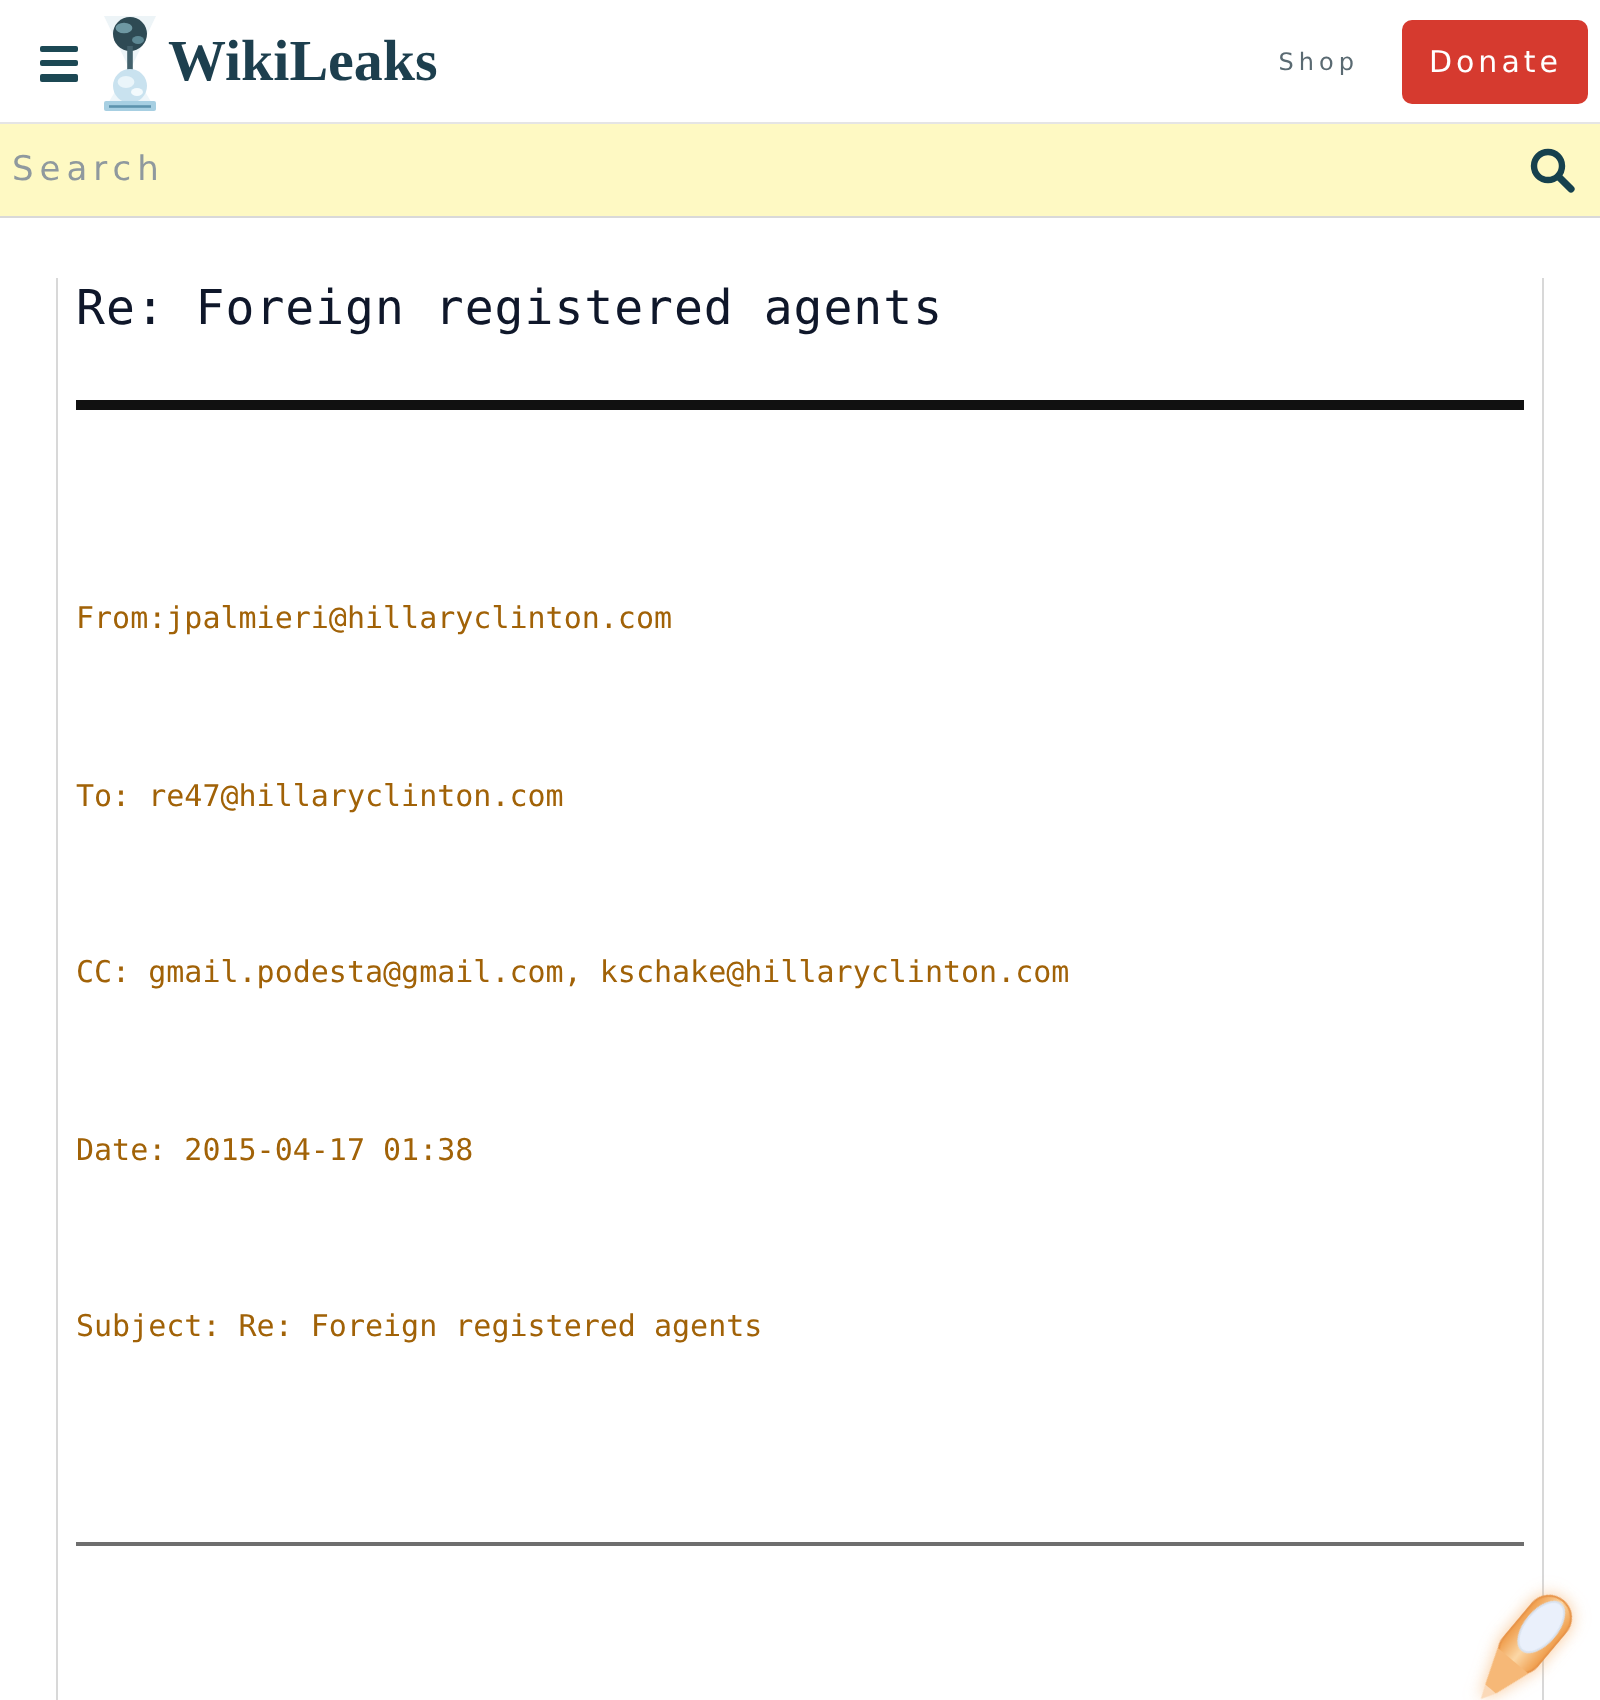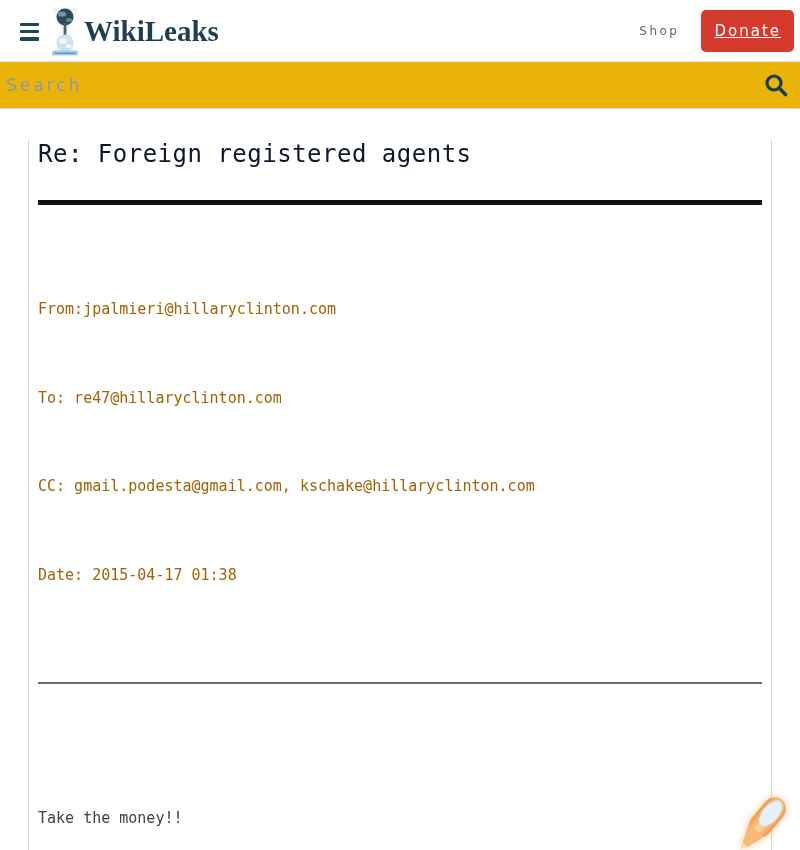--- a/index.html
+++ b/index.html
@@ -55,30 +55,29 @@
     background: #d63a2f;
     color: #ffffff;
     border: none;
     border-radius: 5px;
     font-family: "DejaVu Sans", sans-serif;
     font-size: 15px;
     letter-spacing: 2px;
     padding: 12px 13px;
     margin-right: 6px;
     cursor: pointer;
-    text-decoration: underline;
   }
 
   
   .searchbar {
     height: 47px;
     display: flex;
     align-items: center;
     border-bottom: 1px solid #d9d9d9;
-    background: #eab308;
+    background: #fef9c3;
     padding: 0 8px 0 6px;
     gap: 44px;
   }
   .search-input {
     flex: 1;
     border: none;
     outline: none;
     background: transparent;
     font-family: "DejaVu Sans", sans-serif;
     font-size: 17px;
@@ -189,20 +188,21 @@
 <div class="card">
   <h1 class="email-title">Re: Foreign registered agents</h1>
 
   <div class="rule-thick"></div>
 
   <div class="email-headers">
     <div>From:jpalmieri@hillaryclinton.com</div>
     <div>To: re47@hillaryclinton.com</div>
     <div>CC: gmail.podesta@gmail.com, kschake@hillaryclinton.com</div>
     <div>Date: 2015-04-17 01:38</div>
+    <div>Subject: Re: Foreign registered agents</div>
   </div>
 
   <div class="rule-thin"></div>
 
   <pre class="email-body">
 
 
 
 
 Take the money!!

